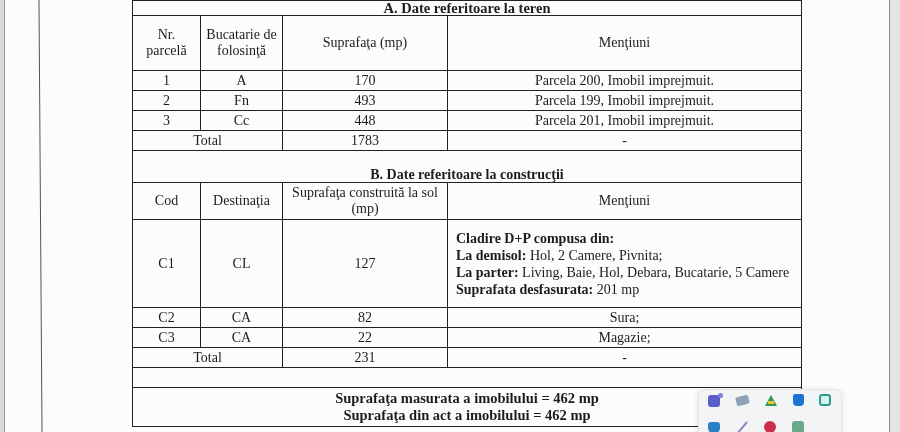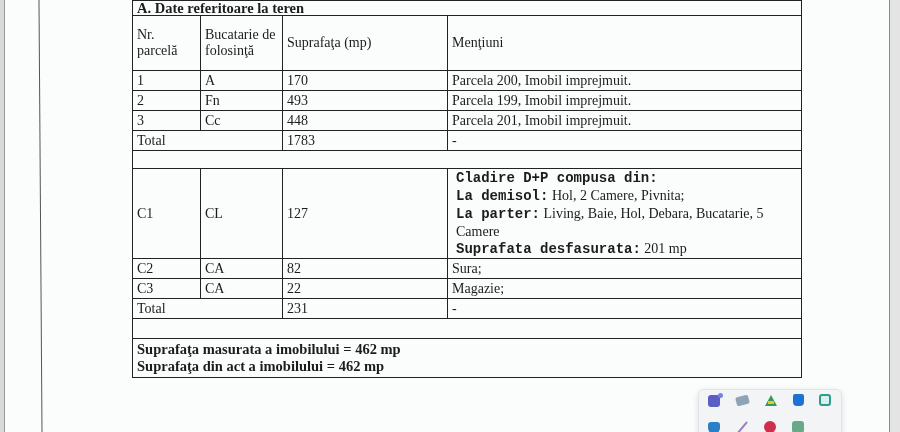--- a/index.html
+++ b/index.html
@@ -8,30 +8,30 @@
     background: #fbfcfc;
     font-family: "Liberation Serif", "DejaVu Serif", serif;
     color: #1c1c1c;
   }
   .edge-left { position: absolute; left: 0; top: 0; width: 4px; height: 432px; background: #d9d9d9; border-right: 1px solid #9a9a9a; }
   .margin-line { position: absolute; left: 40px; top: 0; width: 1px; height: 432px; background: #555; transform: skewX(0.4deg); }
   .edge-right { position: absolute; right: 0; top: 0; width: 10px; height: 432px; background: #e4e4e4; border-left: 1px solid #8a8a8a; }
 
   .doc { position: absolute; left: 132px; top: 0; width: 669px; }
   table { border-collapse: collapse; width: 669px; table-layout: fixed; }
-  td, th { border: 1.4px solid #222; padding: 0 4px; font-weight: normal; font-size: 14px; line-height: 16px; vertical-align: middle; }
+  td, th { border: 1.4px solid #222; padding: 0 4px; text-align: center; font-weight: normal; font-size: 14px; line-height: 16px; vertical-align: middle; }
   .sect-title td { font-weight: bold; font-size: 14.5px; height: 14px; line-height: 14px; }
   .hdr td { height: 54px; }
   .row td { height: 19px; line-height: 18px; }
   .spacer td { height: 17px; border-bottom: none; }
   .sectB-title td { border-top: none; font-weight: bold; height: 14px; line-height: 14px; padding-top: 0; }
   .hdrB td { height: 36px; }
   .c1 td { height: 87px; }
   .mentiuni-c1 { text-align: left !important; padding-left: 8px !important; line-height: 17px !important; }
-  .mentiuni-c1 b { font-weight: bold; font-family: Liberation Mono, monospace; }
+  .mentiuni-c1 b { font-weight: bold; }
   .spacer2 td { height: 19px; }
   .summary td { height: 38px; font-weight: bold; font-size: 14.5px; line-height: 17px; }
 
   
   .tray {
     position: absolute; left: 698px; top: 389px; width: 142px; height: 50px;
     background: #f3f4f6; border: 1px solid #e2e4e8; border-radius: 6px;
     box-shadow: 0 2px 6px rgba(0,0,0,0.12);
   }
   .tray-icon { position: absolute; width: 12px; height: 12px; border-radius: 2px; }
@@ -93,20 +93,29 @@
     </tr>
     <tr class="row">
       <td colspan="2">Total</td>
       <td>1783</td>
       <td>-</td>
     </tr>
 
     <tr class="spacer">
       <td colspan="4"></td>
     </tr>
+    <tr class="sectB-title">
+      <td colspan="4">B. Date referitoare la construcţii</td>
+    </tr>
+    <tr class="hdrB">
+      <td>Cod</td>
+      <td>Destinaţia</td>
+      <td>Suprafaţa construită la sol (mp)</td>
+      <td>Menţiuni</td>
+    </tr>
     <tr class="c1">
       <td>C1</td>
       <td>CL</td>
       <td>127</td>
       <td class="mentiuni-c1">
         <b>Cladire D+P compusa din:</b><br>
         <b>La demisol:</b><span> Hol, 2 Camere, Pivnita;</span><br>
         <b>La parter:</b><span> Living, Baie, Hol, Debara, Bucatarie, 5 Camere</span><br>
         <b>Suprafata desfasurata:</b><span> 201 mp</span>
       </td>

